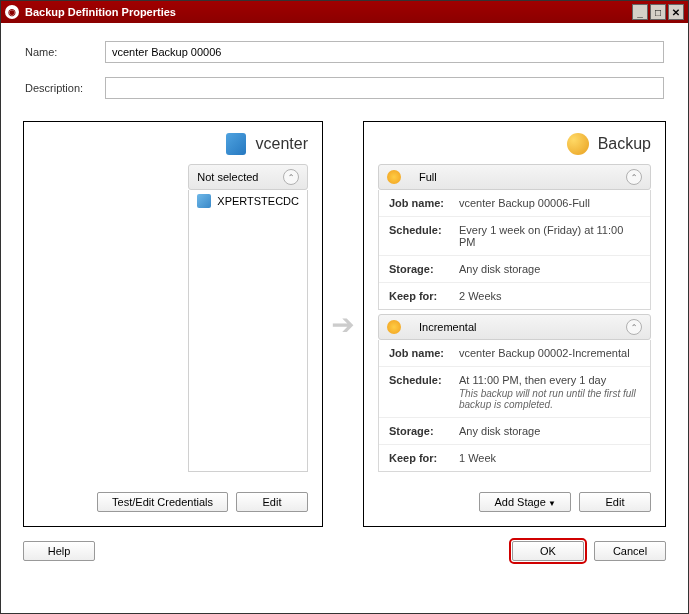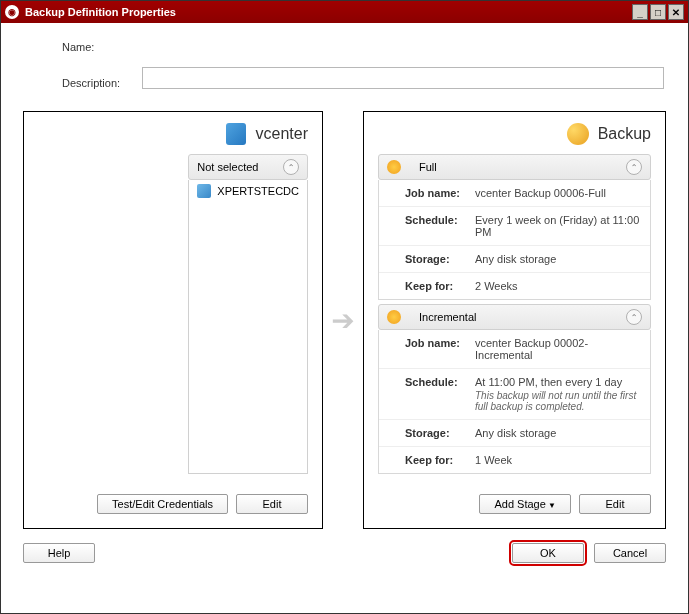--- a/index.html
+++ b/index.html
@@ -42,23 +42,22 @@
       display: flex; align-items: center; justify-content: center;
       font-size: 10px;
       color: #000;
       cursor: pointer;
     }
     .form-area {
       padding: 18px 24px 8px 24px;
     }
     .form-row {
       display: flex;
-      align-items: flex-end;
+      align-items: center;
       margin-bottom: 14px;
-      margin-left: 37px;
     }
     .form-label {
       width: 80px;
       color: #333;
     }
     .form-input {
       flex: 1;
       border: 1px solid #b8b8b8;
       padding: 4px 6px;
       font-size: 11px;
@@ -184,21 +183,20 @@
       display: flex;
       padding: 7px 10px;
       border-bottom: 1px solid #eee;
     }
     .detail-row:last-child { border-bottom: none; }
     .detail-label {
       width: 70px;
       font-weight: bold;
       color: #333;
       flex-shrink: 0;
-      margin-left: 16px;
     }
     .detail-value {
       color: #444;
       flex: 1;
     }
     .detail-note {
       font-style: italic;
       font-size: 10px;
       color: #666;
       margin-top: 2px;
@@ -252,20 +250,21 @@
   <div class="titlebar-controls">
     <div class="titlebar-btn">_</div>
     <div class="titlebar-btn">□</div>
     <div class="titlebar-btn">✕</div>
   </div>
 </div>
 
 <div class="form-area">
   <div class="form-row">
     <div class="form-label">Name:</div>
+    <input class="form-input" value="vcenter Backup 00006" style="">
   </div>
   <div class="form-row">
     <div class="form-label">Description:</div>
     <input class="form-input" value="" style="">
   </div>
 </div>
 
 <div class="panels">
 
   <div class="panel panel-left">

